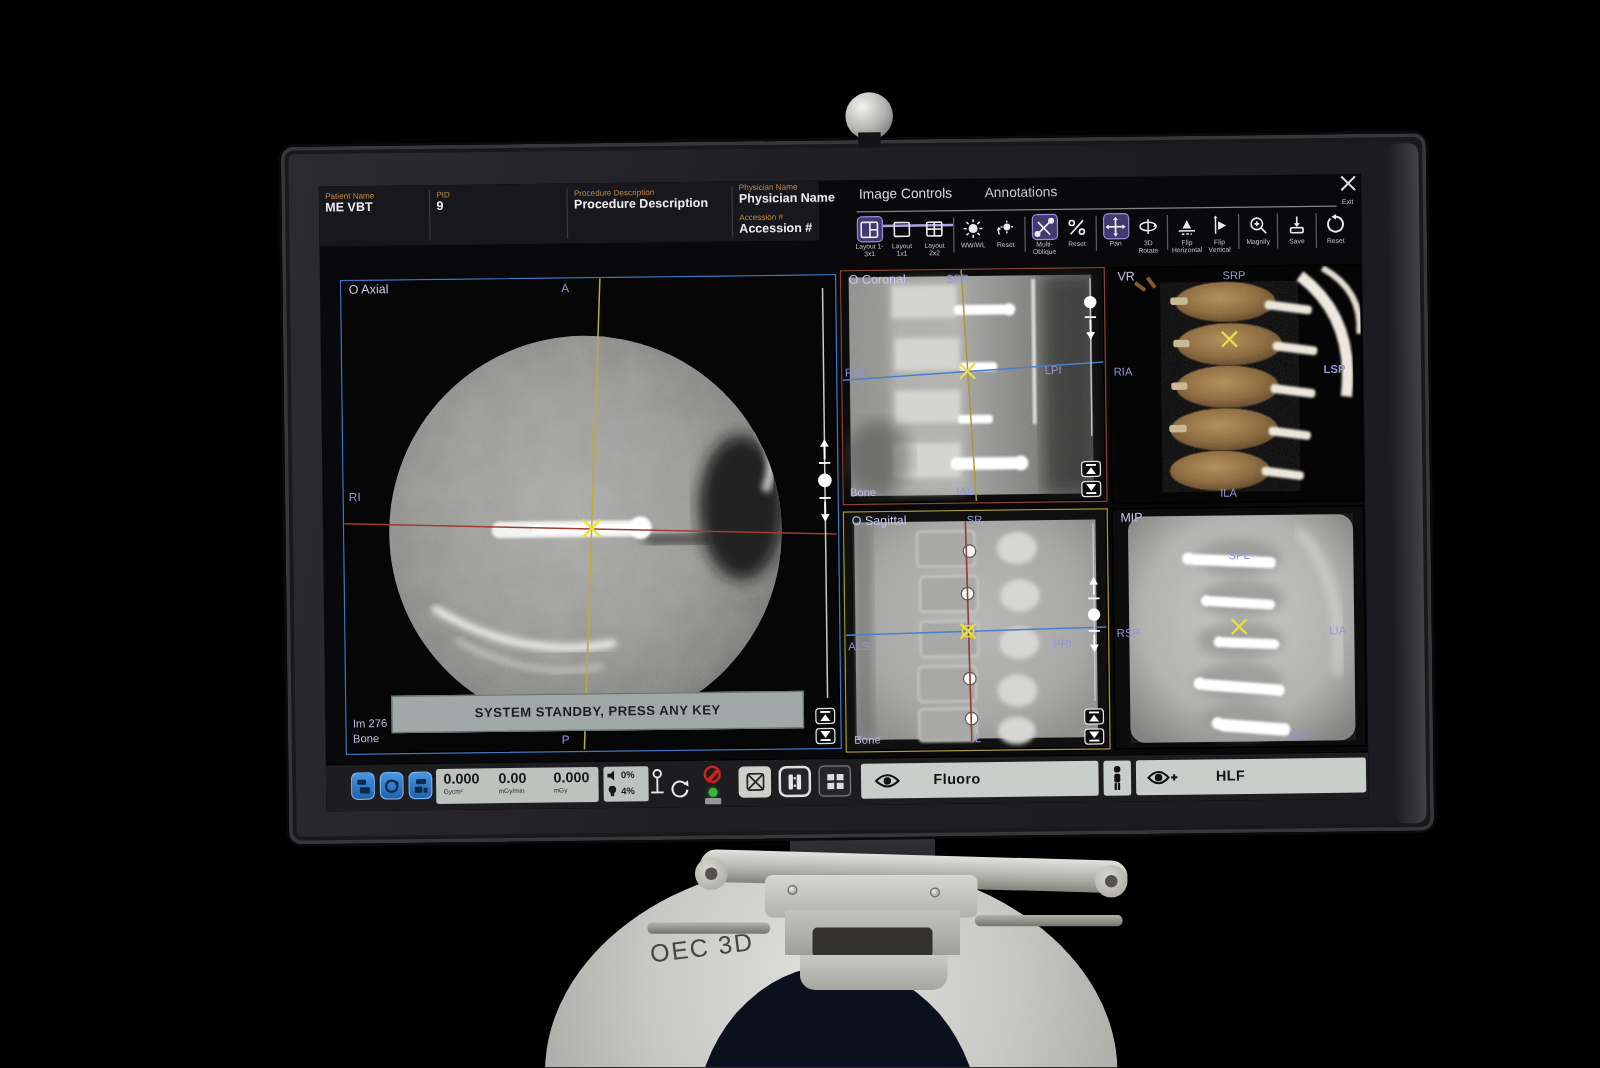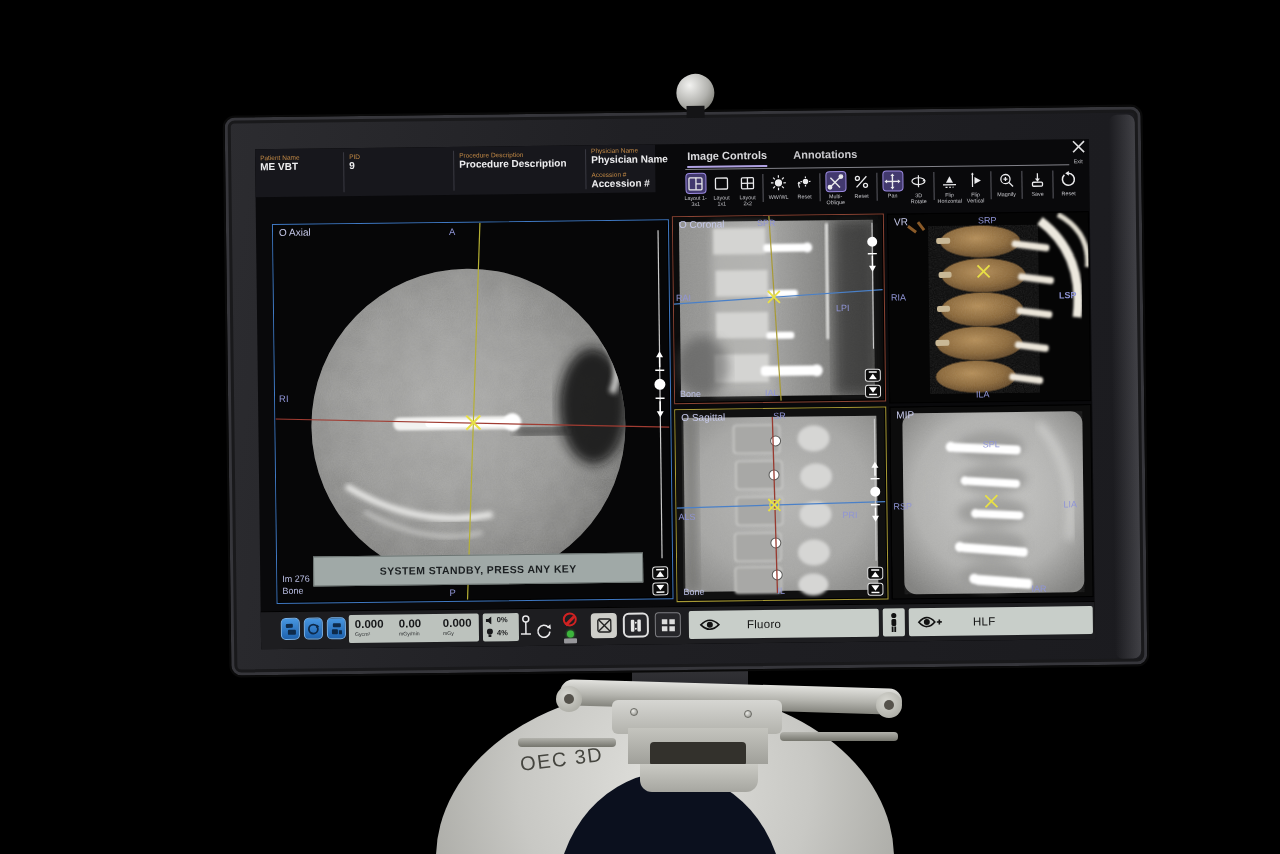--- a/index.html
+++ b/index.html
@@ -46,21 +46,21 @@
   .screen { left:30px; top:32px; width:834px; height:500px; background:#09090b; overflow:hidden; }
 
   
   .pbar { left:0; top:0; width:400px; height:48px; background:#17171c; }
   .pdiv { width:1px; height:40px; top:4px; background:#3a3a42; }
   .flab { font-size:6.5px; color:#c08845; white-space:nowrap; }
   .fval { font-size:10px; font-weight:bold; color:#ededef; white-space:nowrap; }
 
   
   .tabrow { left:432px; top:6px; display:flex; gap:26px; }
-  .tab { font-size:11px; font-weight:bold; color:#d9d9dc; padding-bottom:4px; }
+  .tab { font-size:11px; font-weight:normal; color:#d9d9dc; padding-bottom:18px; }
   .tab.active { border-bottom:2px solid #b0a2e4; }
   .tabline { left:430px; top:25px; width:384px; height:1px; background:#83838a; }
   .exitbtn { left:812px; top:0; width:22px; text-align:center; }
   .exitbtn .xl { font-size:5.5px; color:#bdbdc2; }
   .toolbar { left:428px; top:29px; display:flex; gap:2px; align-items:flex-start; }
   .tbtn { width:24px; display:flex; flex-direction:column; align-items:center; gap:1px; }
   .tico { width:21px; height:21px; display:flex; align-items:center; justify-content:center;
           border:1.5px solid transparent; border-radius:4px; }
   .tbtn.sel .tico { background:#42396e; border-color:#9b8ae0; }
   .tlbl { font-size:5.4px; color:#c3c3c8; text-align:center; line-height:1.15; }
@@ -86,21 +86,21 @@
           background:linear-gradient(#4796e0,#1e62ae); border:1px solid #7ab5ee;
           display:flex; align-items:center; justify-content:center; }
   .spanel { top:4px; height:28px; background:#bcc2bd; border-radius:2px; }
   .dcol { position:absolute; top:3px; }
   .dval { font-size:11.5px; font-weight:bold; color:#17181a; line-height:1.1; }
   .dunit { font-size:5.2px; color:#2c2e30; }
   .arow { display:flex; align-items:center; gap:3px; height:13px; padding-left:3px; }
   .apct { font-size:7.5px; font-weight:bold; color:#17181a; }
   .modebar { top:4px; height:28px; background:#c8cec9; border-radius:2px;
           display:flex; align-items:center; }
-  .modelabel { font-size:11.5px; font-weight:normal; color:#121212; letter-spacing:.3px; }
+  .modelabel { font-size:11.5px; font-weight:bold; color:#121212; letter-spacing:.3px; }
   .collim { top:5px; width:26px; height:25px; border-radius:4px;
           display:flex; align-items:center; justify-content:center; }
   .noentry { width:14px; height:14px; border:2.5px solid #cf2222; border-radius:50%; position:relative; }
   .noentry::after { content:""; position:absolute; left:-1px; top:4.5px; width:12px; height:2.5px;
           background:#cf2222; transform:rotate(-45deg); }
   .greendot { width:7px; height:7px; border-radius:50%; background:#3cb53c;
           box-shadow:0 0 3px #3cb53c; }
   .graybase { width:13px; height:5px; background:#97979b; border-radius:1px; }
 </style>
 </head>
@@ -485,21 +485,21 @@
         <line x1="0" y1="87" x2="209" y2="75" stroke="#4a80c8" stroke-width="1.2"></line>
         <line x1="96" y1="0" x2="106" y2="185" stroke="#a89a35" stroke-width="1.2"></line>
         <g stroke="#e8e045" stroke-width="1.8">
           <line x1="94" y1="75" x2="106" y2="87"></line>
             <line x1="106" y1="75" x2="94" y2="87"></line>
         </g>
       </svg>
       <div class="vtitle">O Coronal</div>
       <div class="olab small-olab" style="left:84px;top:2px;">SPR</div>
       <div class="olab small-olab" style="left:2px;top:76px;">RAI</div>
-      <div class="olab small-olab" style="left:162px;top:88px;text-align:center;">LPI</div>
+      <div class="olab small-olab" style="left:162px;top:76px;text-align:center;">LPI</div>
       <div class="olab small-olab" style="left:90px;top:172px;">IAL</div>
       <div class="preset" style="left:5px;top:172px;">Bone</div>
       <svg class="abs" style="right:4px;top:5px;" width="14" height="132" viewBox="0 0 14 132">
         <line x1="7" y1="3" x2="7" y2="129" stroke="#c9c9c9" stroke-width="1.1"></line>
         <g stroke="#ffffff" stroke-width="1.4" fill="#ffffff">
           <circle cx="7" cy="22" r="5" stroke="none"></circle>
           <line x1="2.5" y1="34" x2="11.5" y2="34"></line>
             <line x1="7" y1="36" x2="7" y2="50"></line>
             <path d="M3.5 46 L7 52 L10.5 46 Z" stroke="none"></path>
         </g>

